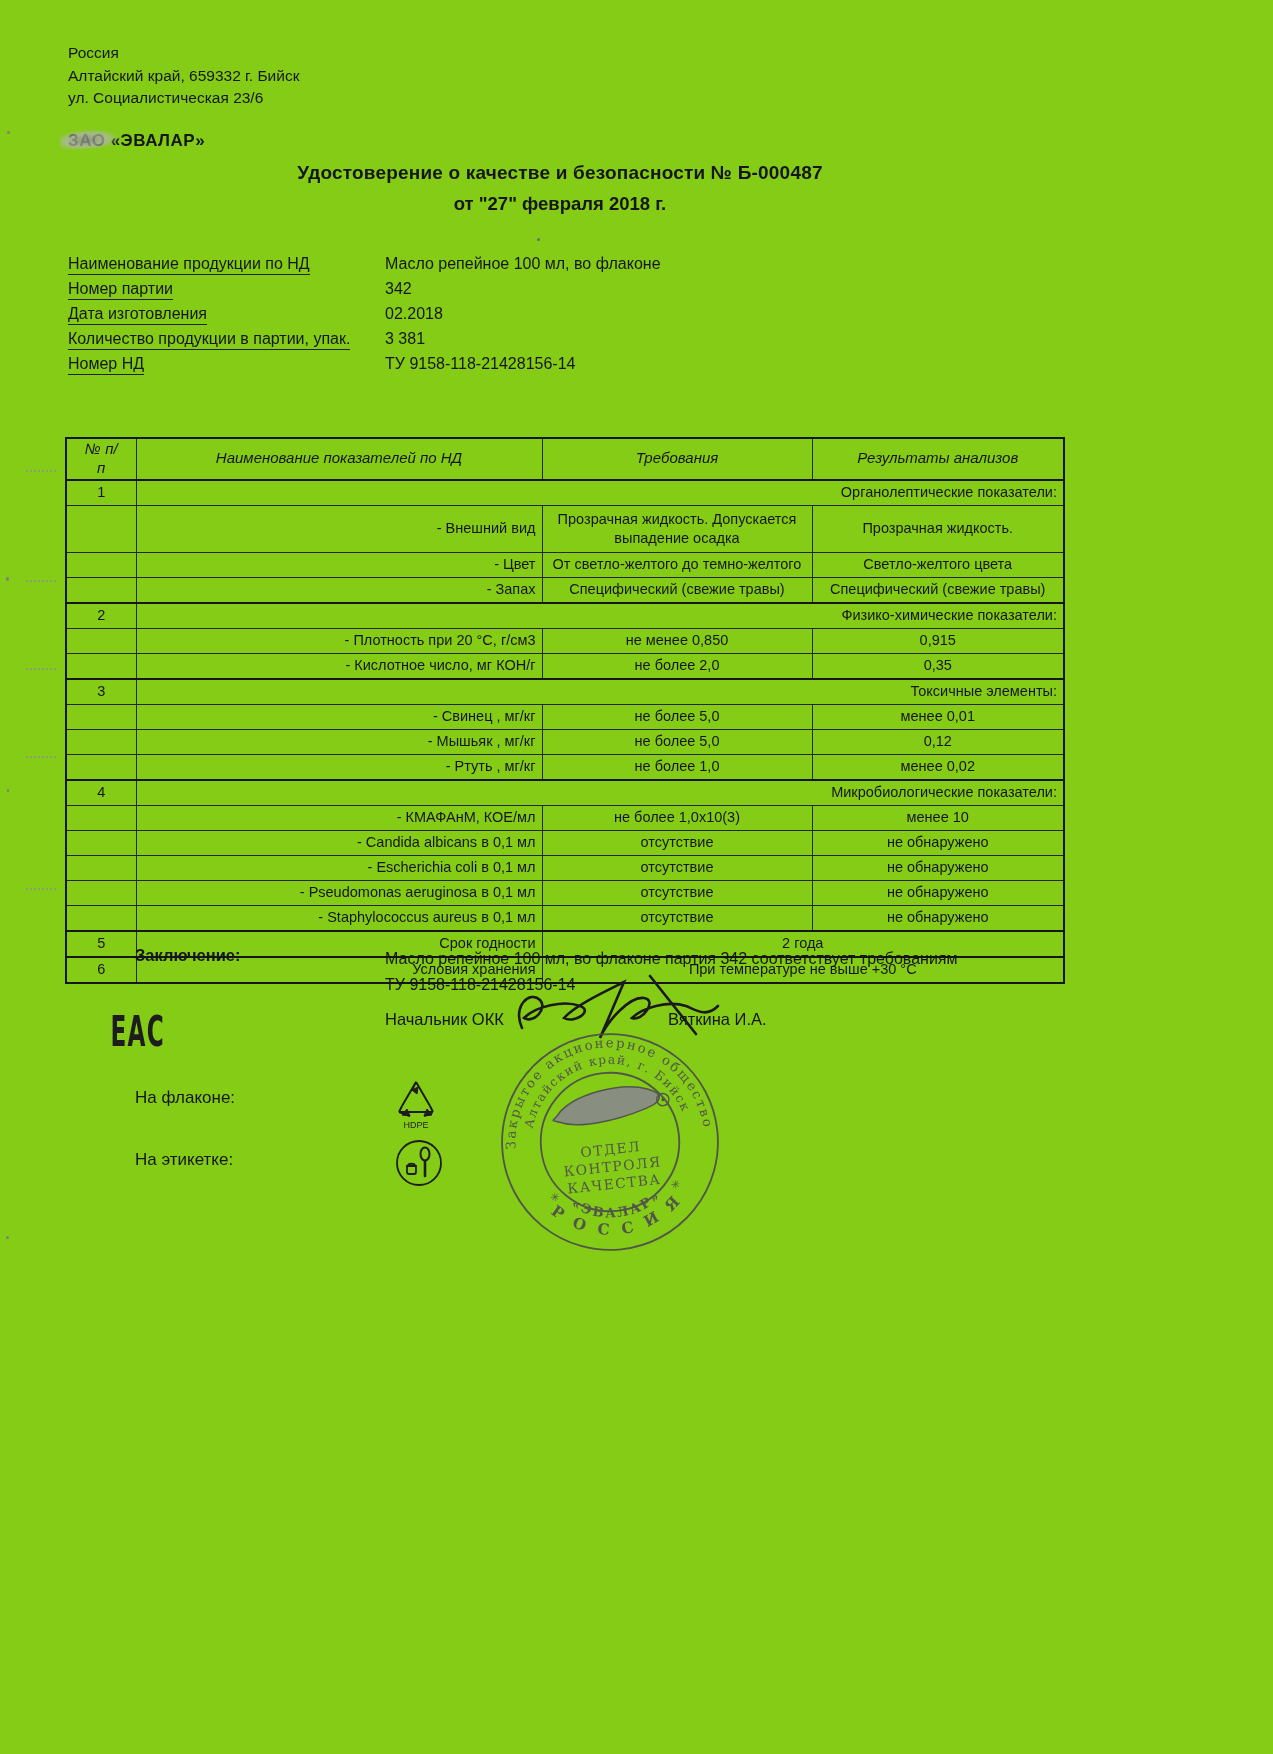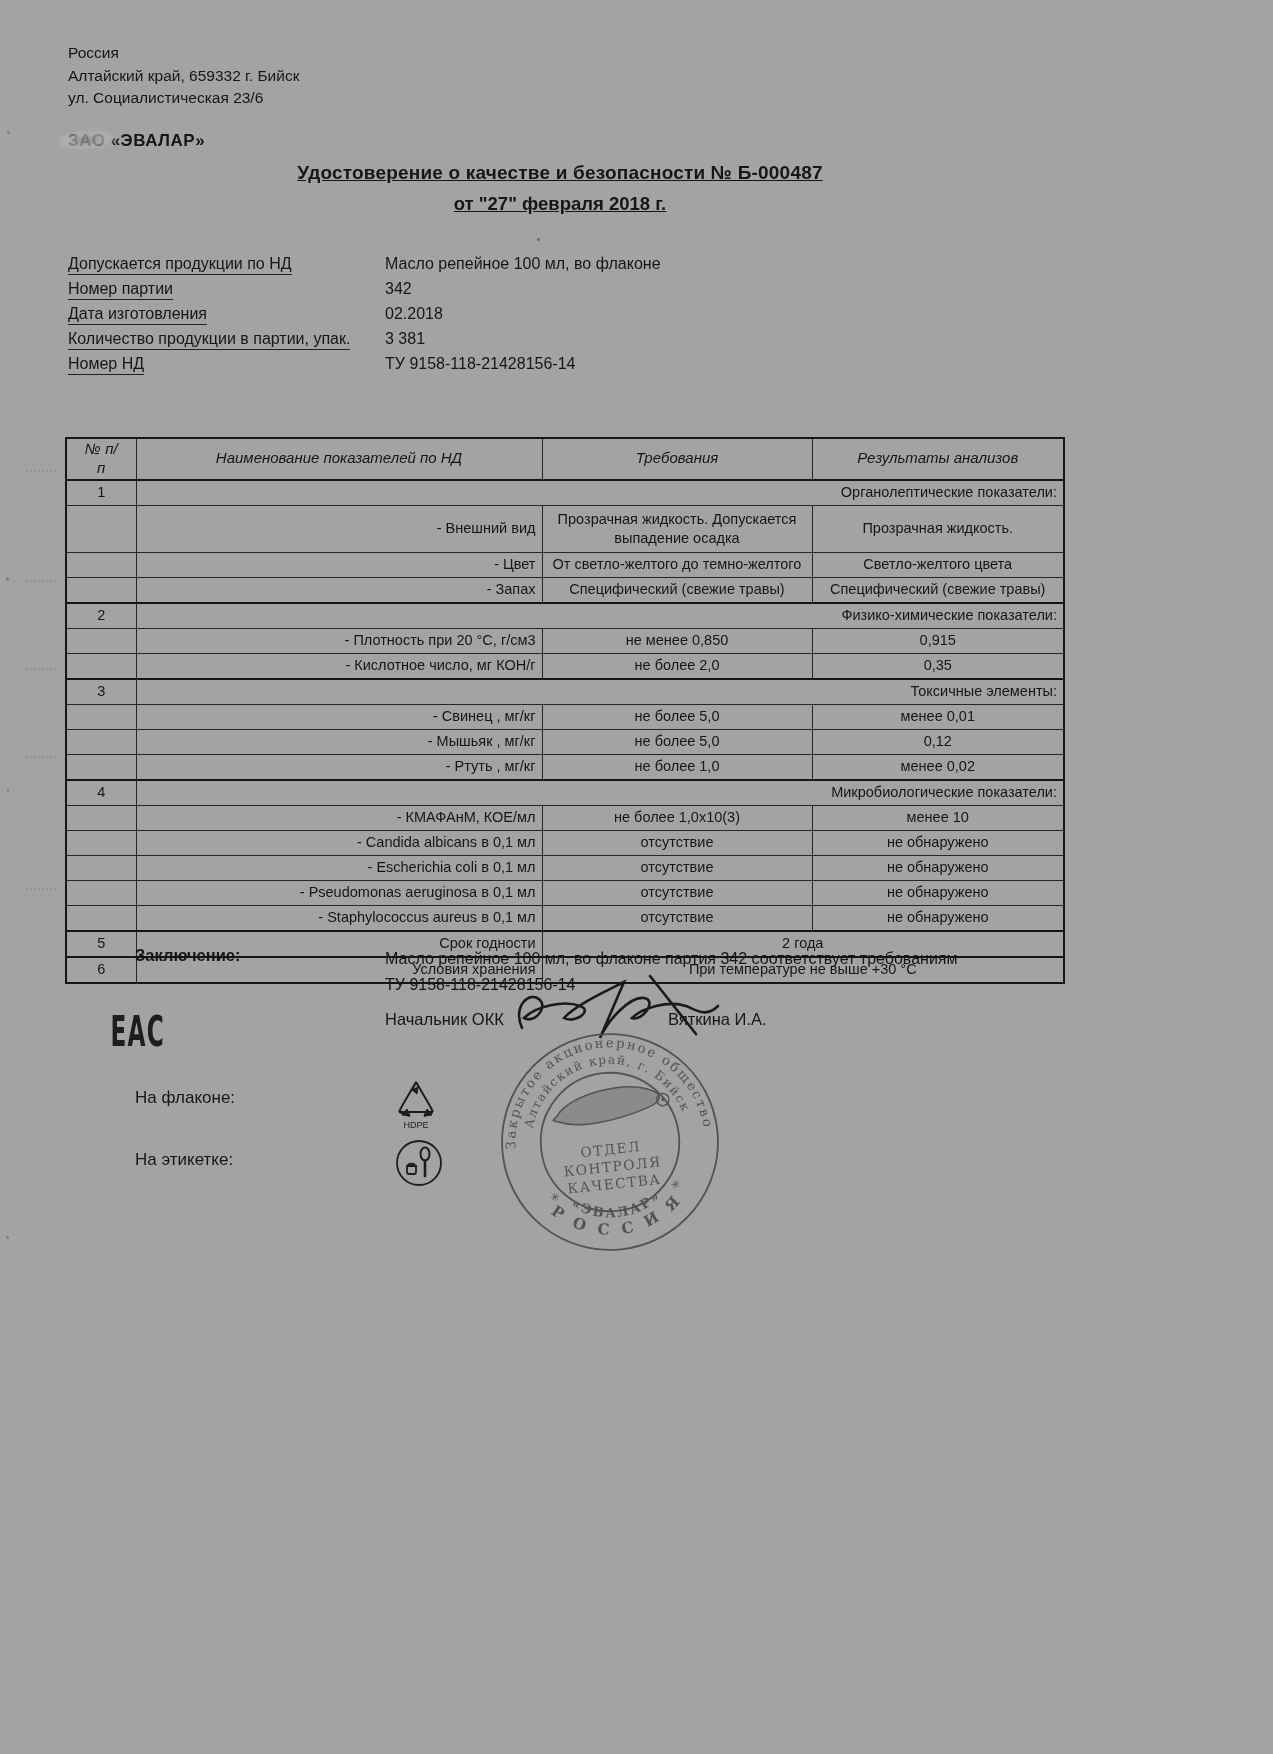--- a/index.html
+++ b/index.html
@@ -1,32 +1,32 @@
 <!DOCTYPE html>
 <html><head>
 <meta charset="utf-8">
 <style>
   html,body{margin:0;padding:0;background:#e8e8e8;}
   .page{
     position:relative;
     width:1273px;height:1754px;
-    background:#a3a3a3;
+    background:#84cc16;
     font-family:"Liberation Sans", sans-serif;
     color:#161616;
     overflow:hidden;
   }
   
   .address{position:absolute;left:68px;top:42px;font-size:15.5px;line-height:22.5px;}
   .address .company{font-weight:bold;font-size:17px;margin-top:20px;letter-spacing:.5px;}
   .smudge{position:absolute;left:60px;top:130px;width:58px;height:18px;
     background:radial-gradient(ellipse at 45% 55%, #8a8a8a 0%, #b5b5b5 45%, rgba(255,255,255,0) 75%);
     filter:blur(1px);opacity:.75;transform:rotate(-4deg);}
   .speck{position:absolute;background:#7e7e7e;border-radius:50%;}
   
-  .title-wrap{position:absolute;left:0;top:162px;width:1120px;text-align:center;text-decoration:underline;}
+  .title-wrap{position:absolute;left:0;top:162px;width:1120px;text-align:center;}
   .title-line1{font-weight:bold;font-size:19px;letter-spacing:.2px;}
   .title-line2{font-weight:bold;font-size:18.5px;margin-top:9px;}
   .title-dot{position:absolute;left:537px;top:238px;width:3px;height:3px;background:#6a6a6a;border-radius:50%;}
   
   .info{position:absolute;left:68px;top:255px;font-size:16px;}
   .info-row{position:relative;height:25px;white-space:nowrap;}
   .info-label{display:inline-block;border-bottom:1.5px solid #222;padding-bottom:1px;}
   .info-value{position:absolute;left:317px;top:0;font-weight:normal;}
   
   .table-wrap{position:absolute;left:65px;top:437px;}
@@ -71,21 +71,21 @@
   <div class="speck" style="left:7px;top:789px;width:2px;height:3px;"></div>
   <div class="speck" style="left:6px;top:1236px;width:3px;height:3px;"></div>
 
   <div class="title-wrap">
     <div class="title-line1">Удостоверение о качестве и безопасности № Б-000487</div>
     <div class="title-line2">от "27" февраля 2018 г.</div>
   </div>
   <div class="title-dot"></div>
 
   <div class="info">
-      <div class="info-row"><span class="info-label">Допускается продукции по НД</span><span class="info-value">Масло репейное 100 мл, во флаконе</span></div>
+      <div class="info-row"><span class="info-label">Наименование продукции по НД</span><span class="info-value">Масло репейное 100 мл, во флаконе</span></div>
       <div class="info-row"><span class="info-label">Номер партии</span><span class="info-value">342</span></div>
       <div class="info-row"><span class="info-label">Дата изготовления</span><span class="info-value">02.2018</span></div>
       <div class="info-row"><span class="info-label">Количество продукции в партии, упак.</span><span class="info-value">3 381</span></div>
       <div class="info-row"><span class="info-label">Номер НД</span><span class="info-value">ТУ 9158-118-21428156-14</span></div>
     </div>
 
   <div class="table-wrap">
     <table class="qtable">
       <colgroup>
           <col style="width:70px">

